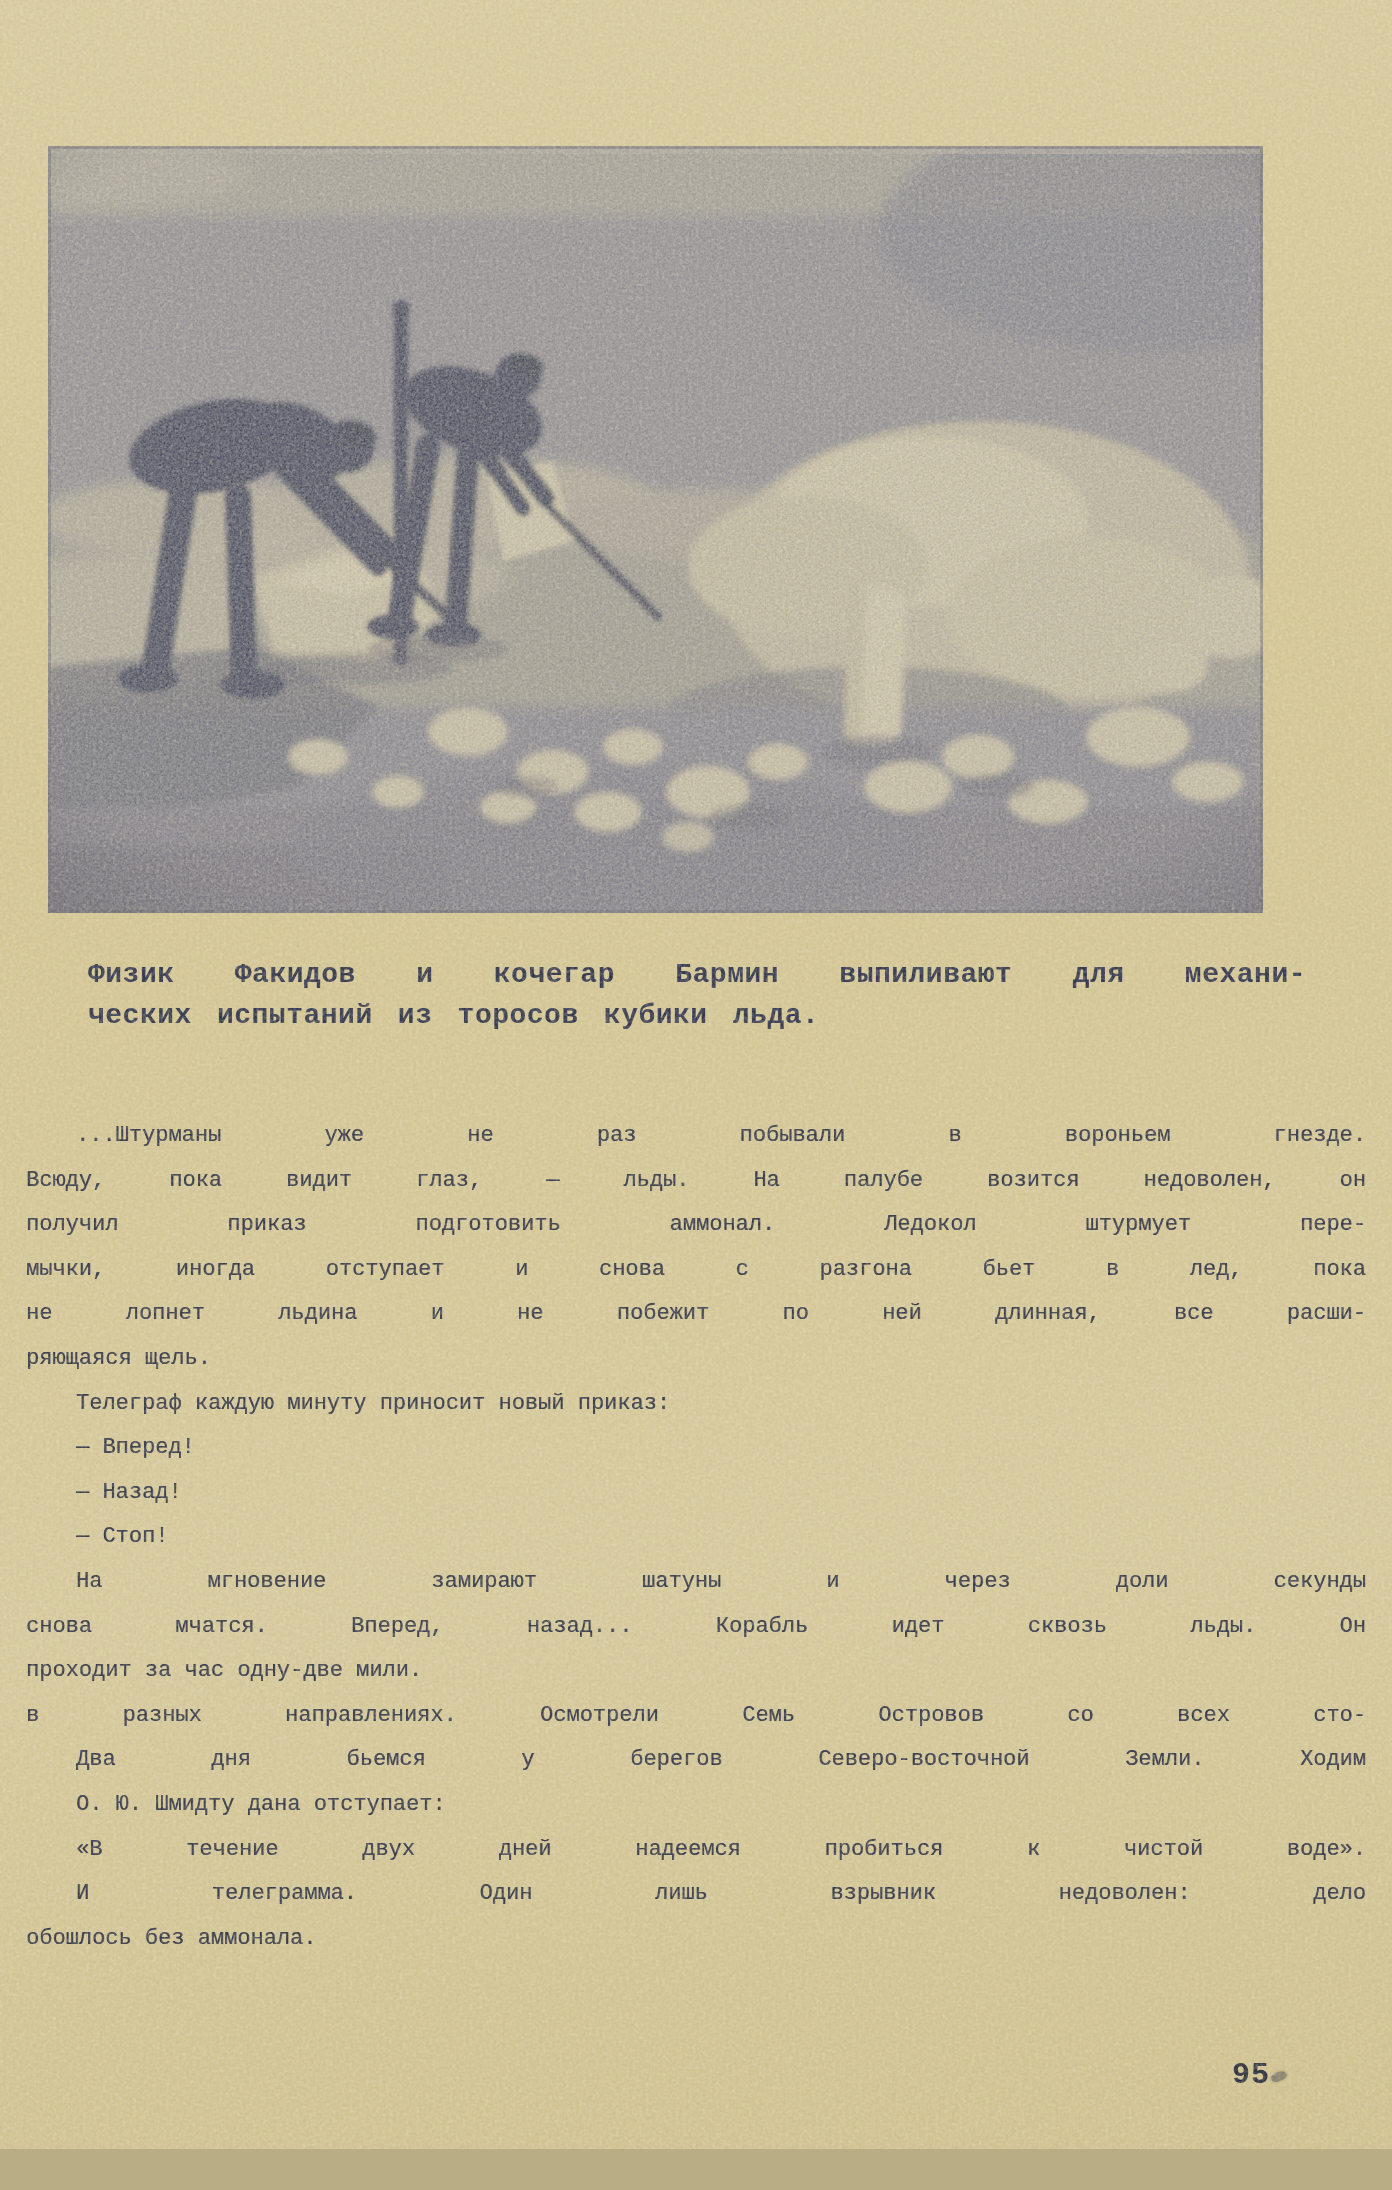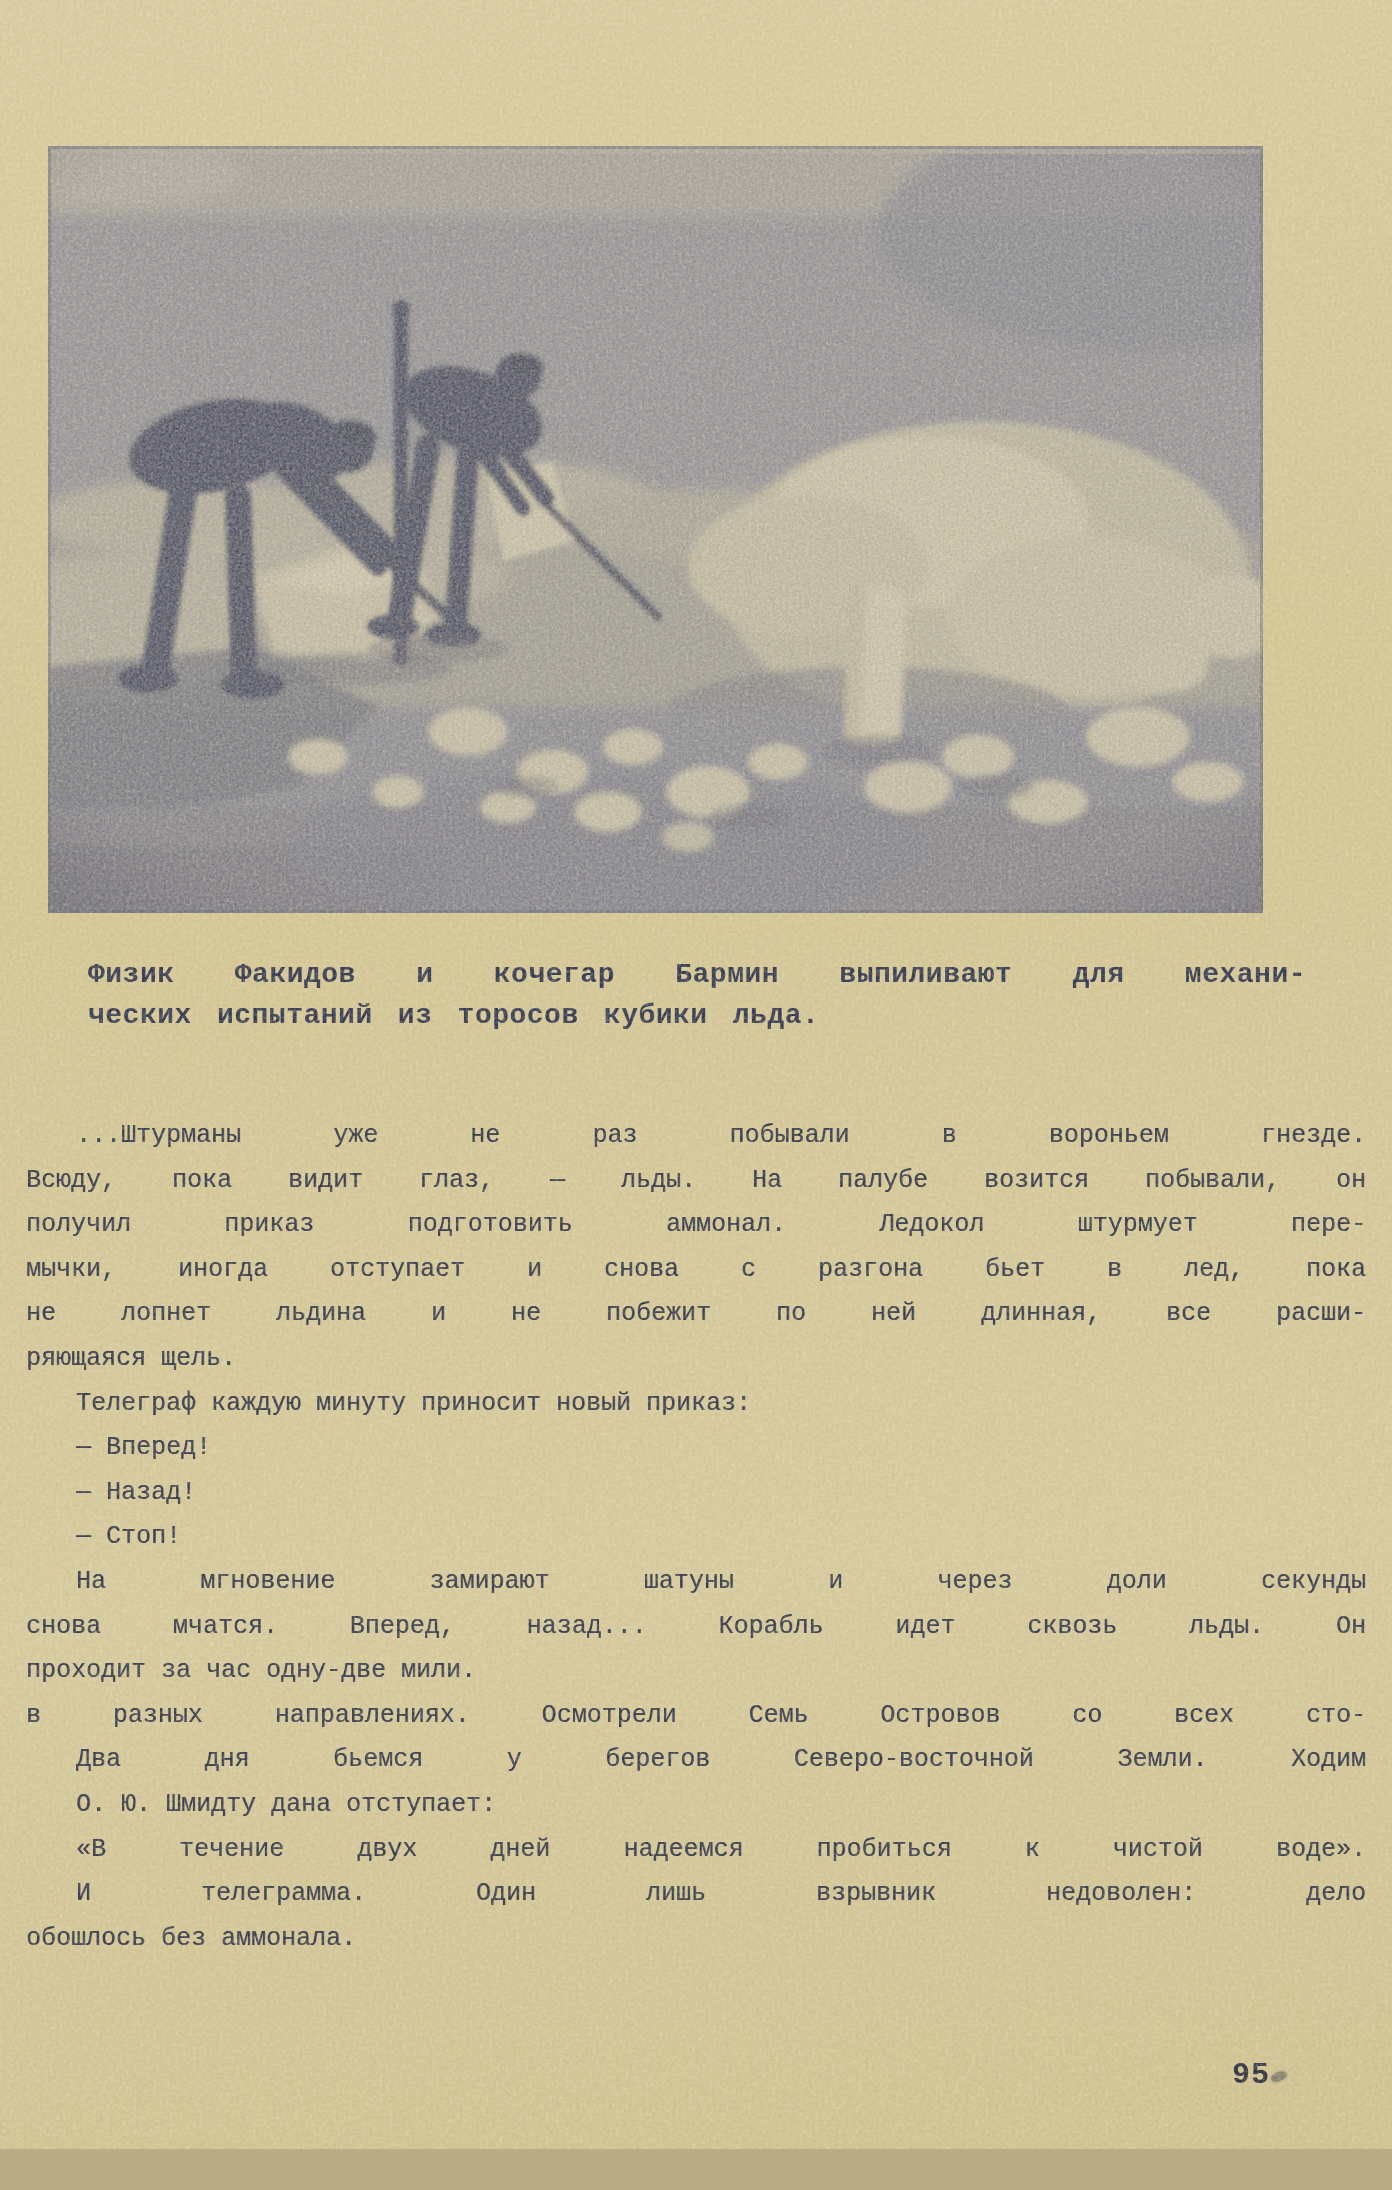--- a/index.html
+++ b/index.html
@@ -13,21 +13,21 @@
 
   .caption {
     position:absolute; left:88px; top:954px; width:1218px;
     font-weight:700; font-size:28px; line-height:41px; color:#343950; letter-spacing:.5px;
   }
   .caption .l1 { text-align:justify; text-align-last:justify; word-spacing:.28em; }
   .caption .l2 { word-spacing:.28em; }
 
   .body-block {
     position:absolute; left:26px; top:1114px; width:1340px;
-    font-size:25px; line-height:44.6px; color:#363a4b;
+    font-size:22px; line-height:44.6px; color:#363a4b;
     text-shadow:.4px 0 0 rgba(54,58,75,.55);
   }
   .line { min-height:44.6px; }
   .line.justify { text-align:justify; text-align-last:justify; }
   .line.indent { text-indent:50px; }
 
   .page-num { position:absolute; left:1232px; top:2058px; font-size:30px; font-weight:700; color:#2d3140; letter-spacing:1px;text-align:right; }
   .smudge {
     display:inline-block; width:16px; height:9px; margin-left:1px;
     background:rgba(45,49,64,.45); border-radius:50% 60% 55% 45%;
@@ -174,21 +174,21 @@
     </svg>
   </figure>
 
   <div class="caption">
     <div class="l1">Физик Факидов и кочегар Бармин выпиливают для механи-</div>
     <div class="l2">ческих испытаний из торосов кубики льда.</div>
   </div>
 
   <div class="body-block">
       <div class="line indent justify">...Штурманы уже не раз побывали в вороньем гнезде.</div>
-      <div class="line justify">Всюду, пока видит глаз, — льды. На палубе возится побывали, он</div>
+      <div class="line justify">Всюду, пока видит глаз, — льды. На палубе возится недоволен, он</div>
       <div class="line justify">получил приказ подготовить аммонал. Ледокол штурмует пере-</div>
       <div class="line justify">мычки, иногда отступает и снова с разгона бьет в лед, пока</div>
       <div class="line justify">не лопнет льдина и не побежит по ней длинная, все расши-</div>
       <div class="line">ряющаяся щель.</div>
       <div class="line indent">Телеграф каждую минуту приносит новый приказ:</div>
       <div class="line indent">— Вперед!</div>
       <div class="line indent">— Назад!</div>
       <div class="line indent">— Стоп!</div>
       <div class="line indent justify">На мгновение замирают шатуны и через доли секунды</div>
       <div class="line justify">снова мчатся. Вперед, назад... Корабль идет сквозь льды. Он</div>

